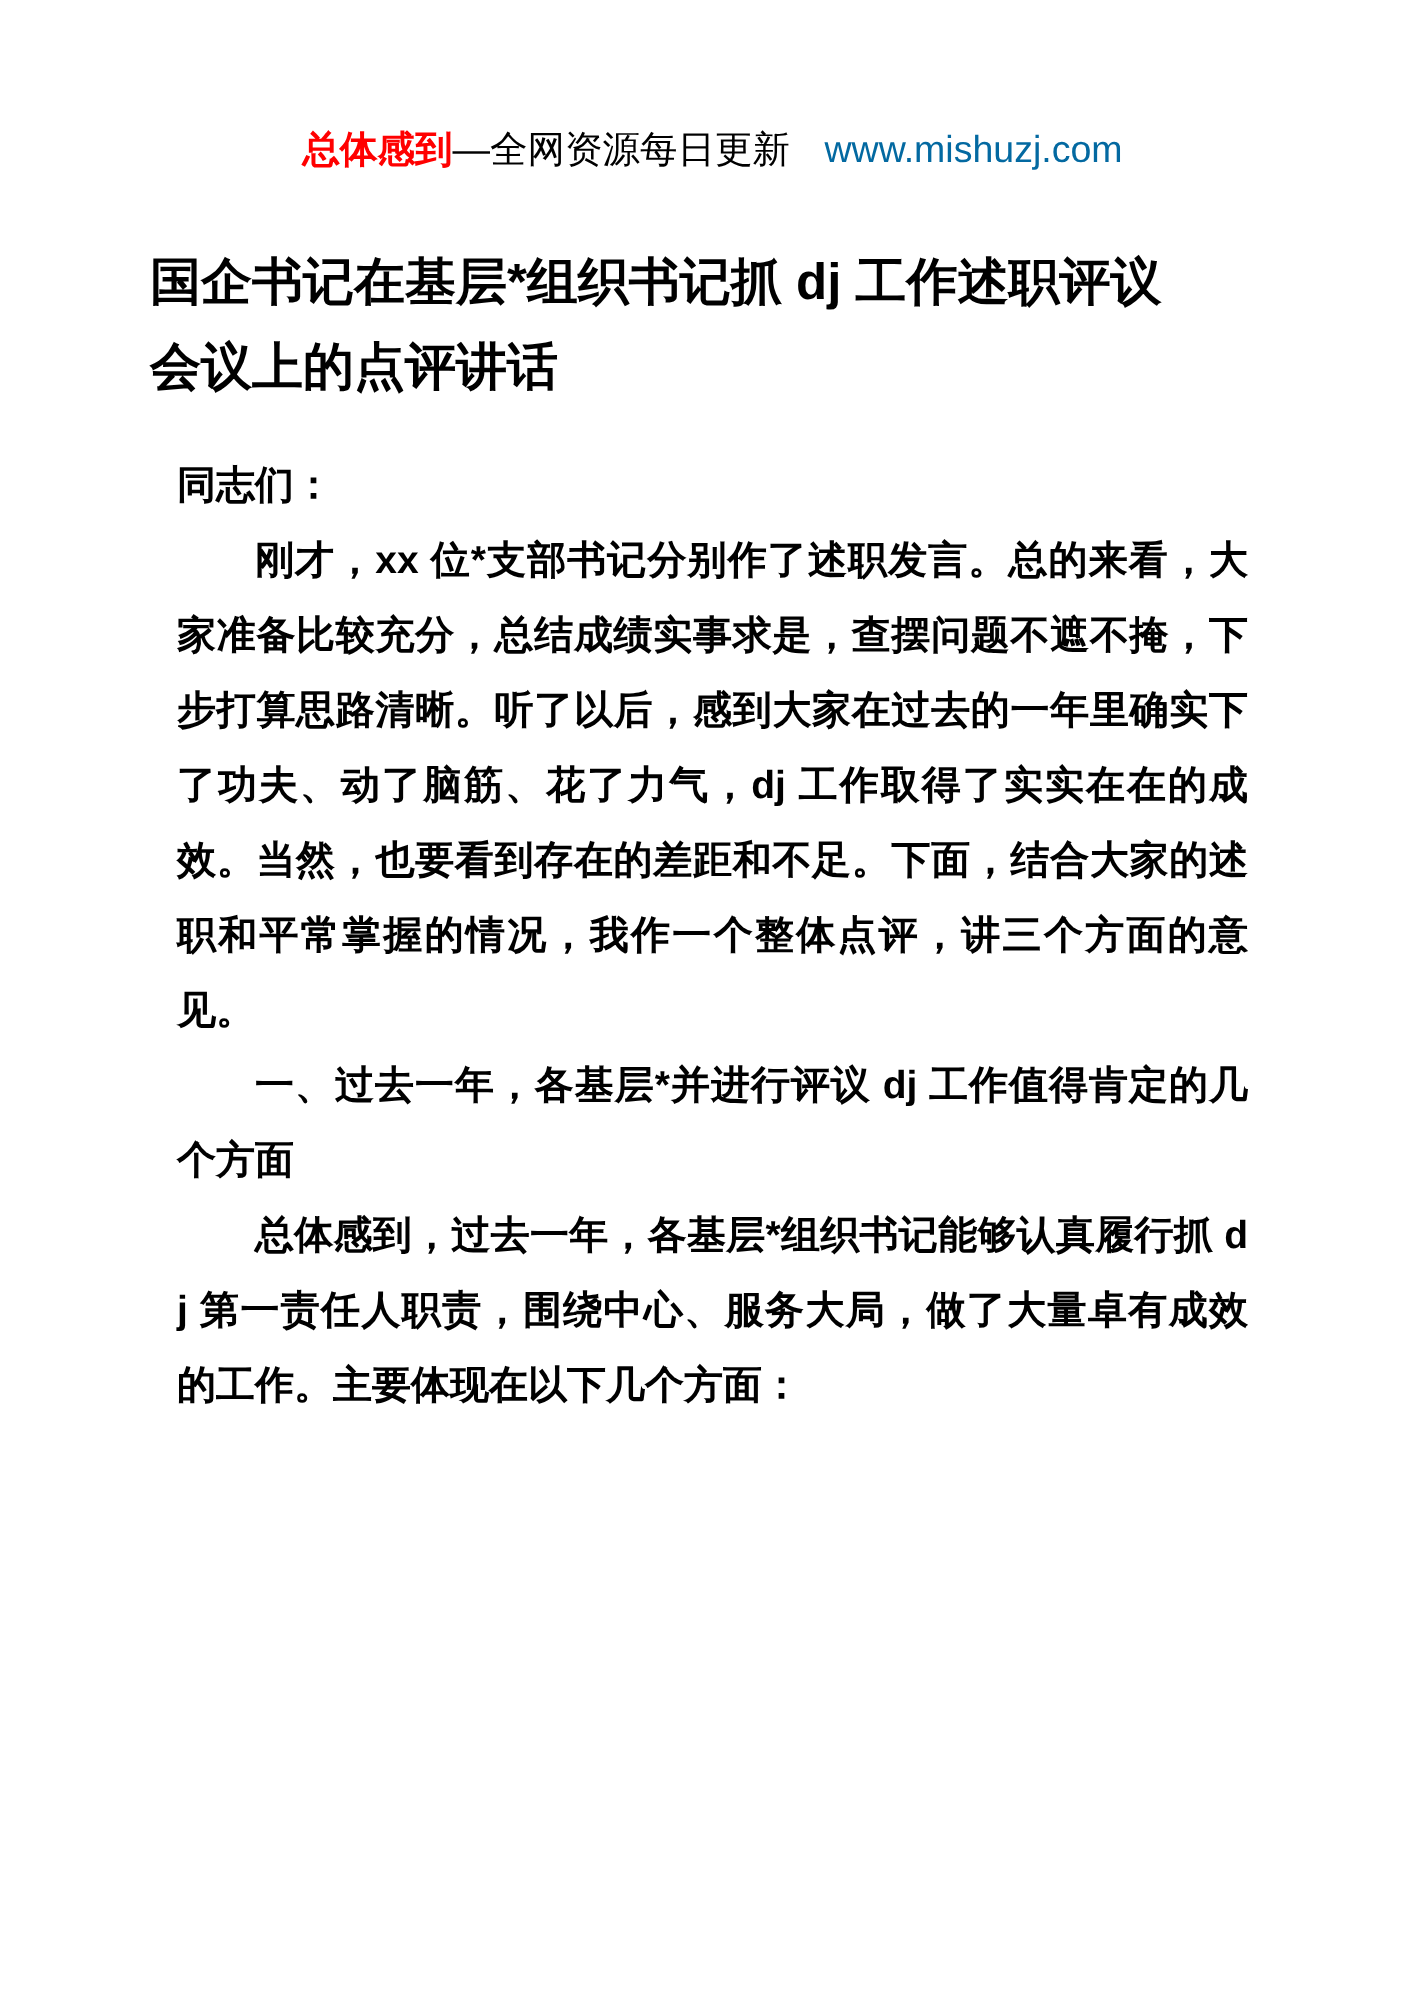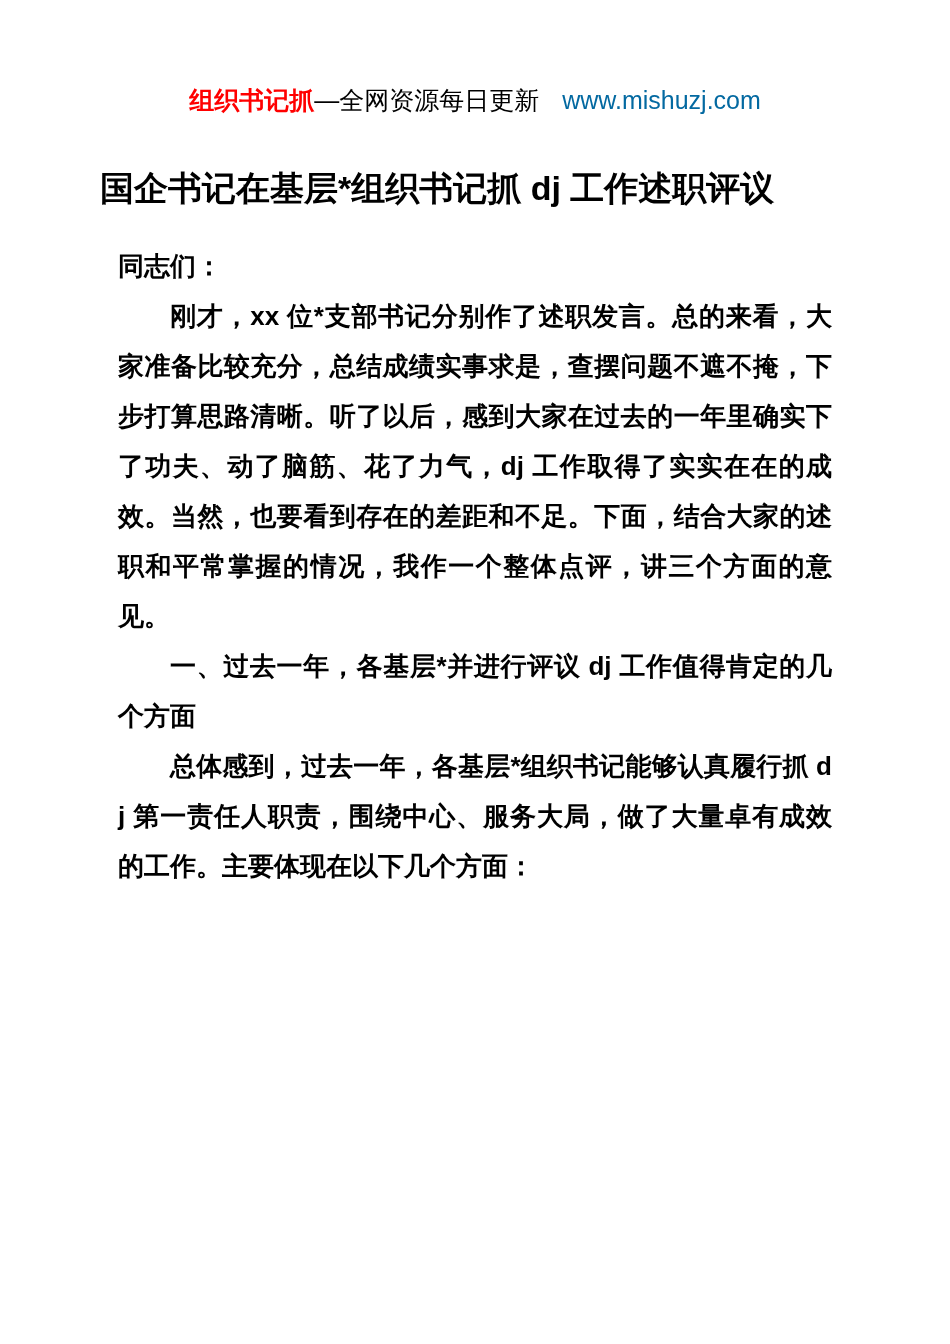--- a/index.html
+++ b/index.html
@@ -56,25 +56,26 @@
   .doc-body p.indent {
     text-indent: 2em;
   }
 </style>
 </head>
 <body>
 
 <div class="page">
 
   <div class="doc-header">
-    <span class="brand">组织书记抓</span><span class="tagline">—全网资源每日更新</span><span class="site-url">www.mishuzj.com</span>
+    <span class="brand">总体感到</span><span class="tagline">—全网资源每日更新</span><span class="site-url">www.mishuzj.com</span>
   </div>
 
   <h1 class="doc-title">
     <div>国企书记在基层*组织书记抓 dj 工作述职评议</div>
+    <div>会议上的点评讲话</div>
   </h1>
 
   <div class="doc-body">
     <p>同志们：</p>
     <p class="indent">刚才，xx 位*支部书记分别作了述职发言。总的来看，大家准备比较充分，总结成绩实事求是，查摆问题不遮不掩，下步打算思路清晰。听了以后，感到大家在过去的一年里确实下了功夫、动了脑筋、花了力气，dj 工作取得了实实在在的成效。当然，也要看到存在的差距和不足。下面，结合大家的述职和平常掌握的情况，我作一个整体点评，讲三个方面的意见。</p>
     <p class="indent">一、过去一年，各基层*并进行评议 dj 工作值得肯定的几个方面</p>
     <p class="indent">总体感到，过去一年，各基层*组织书记能够认真履行抓 dj 第一责任人职责，围绕中心、服务大局，做了大量卓有成效的工作。主要体现在以下几个方面：</p>
   </div>
 
 </div>

